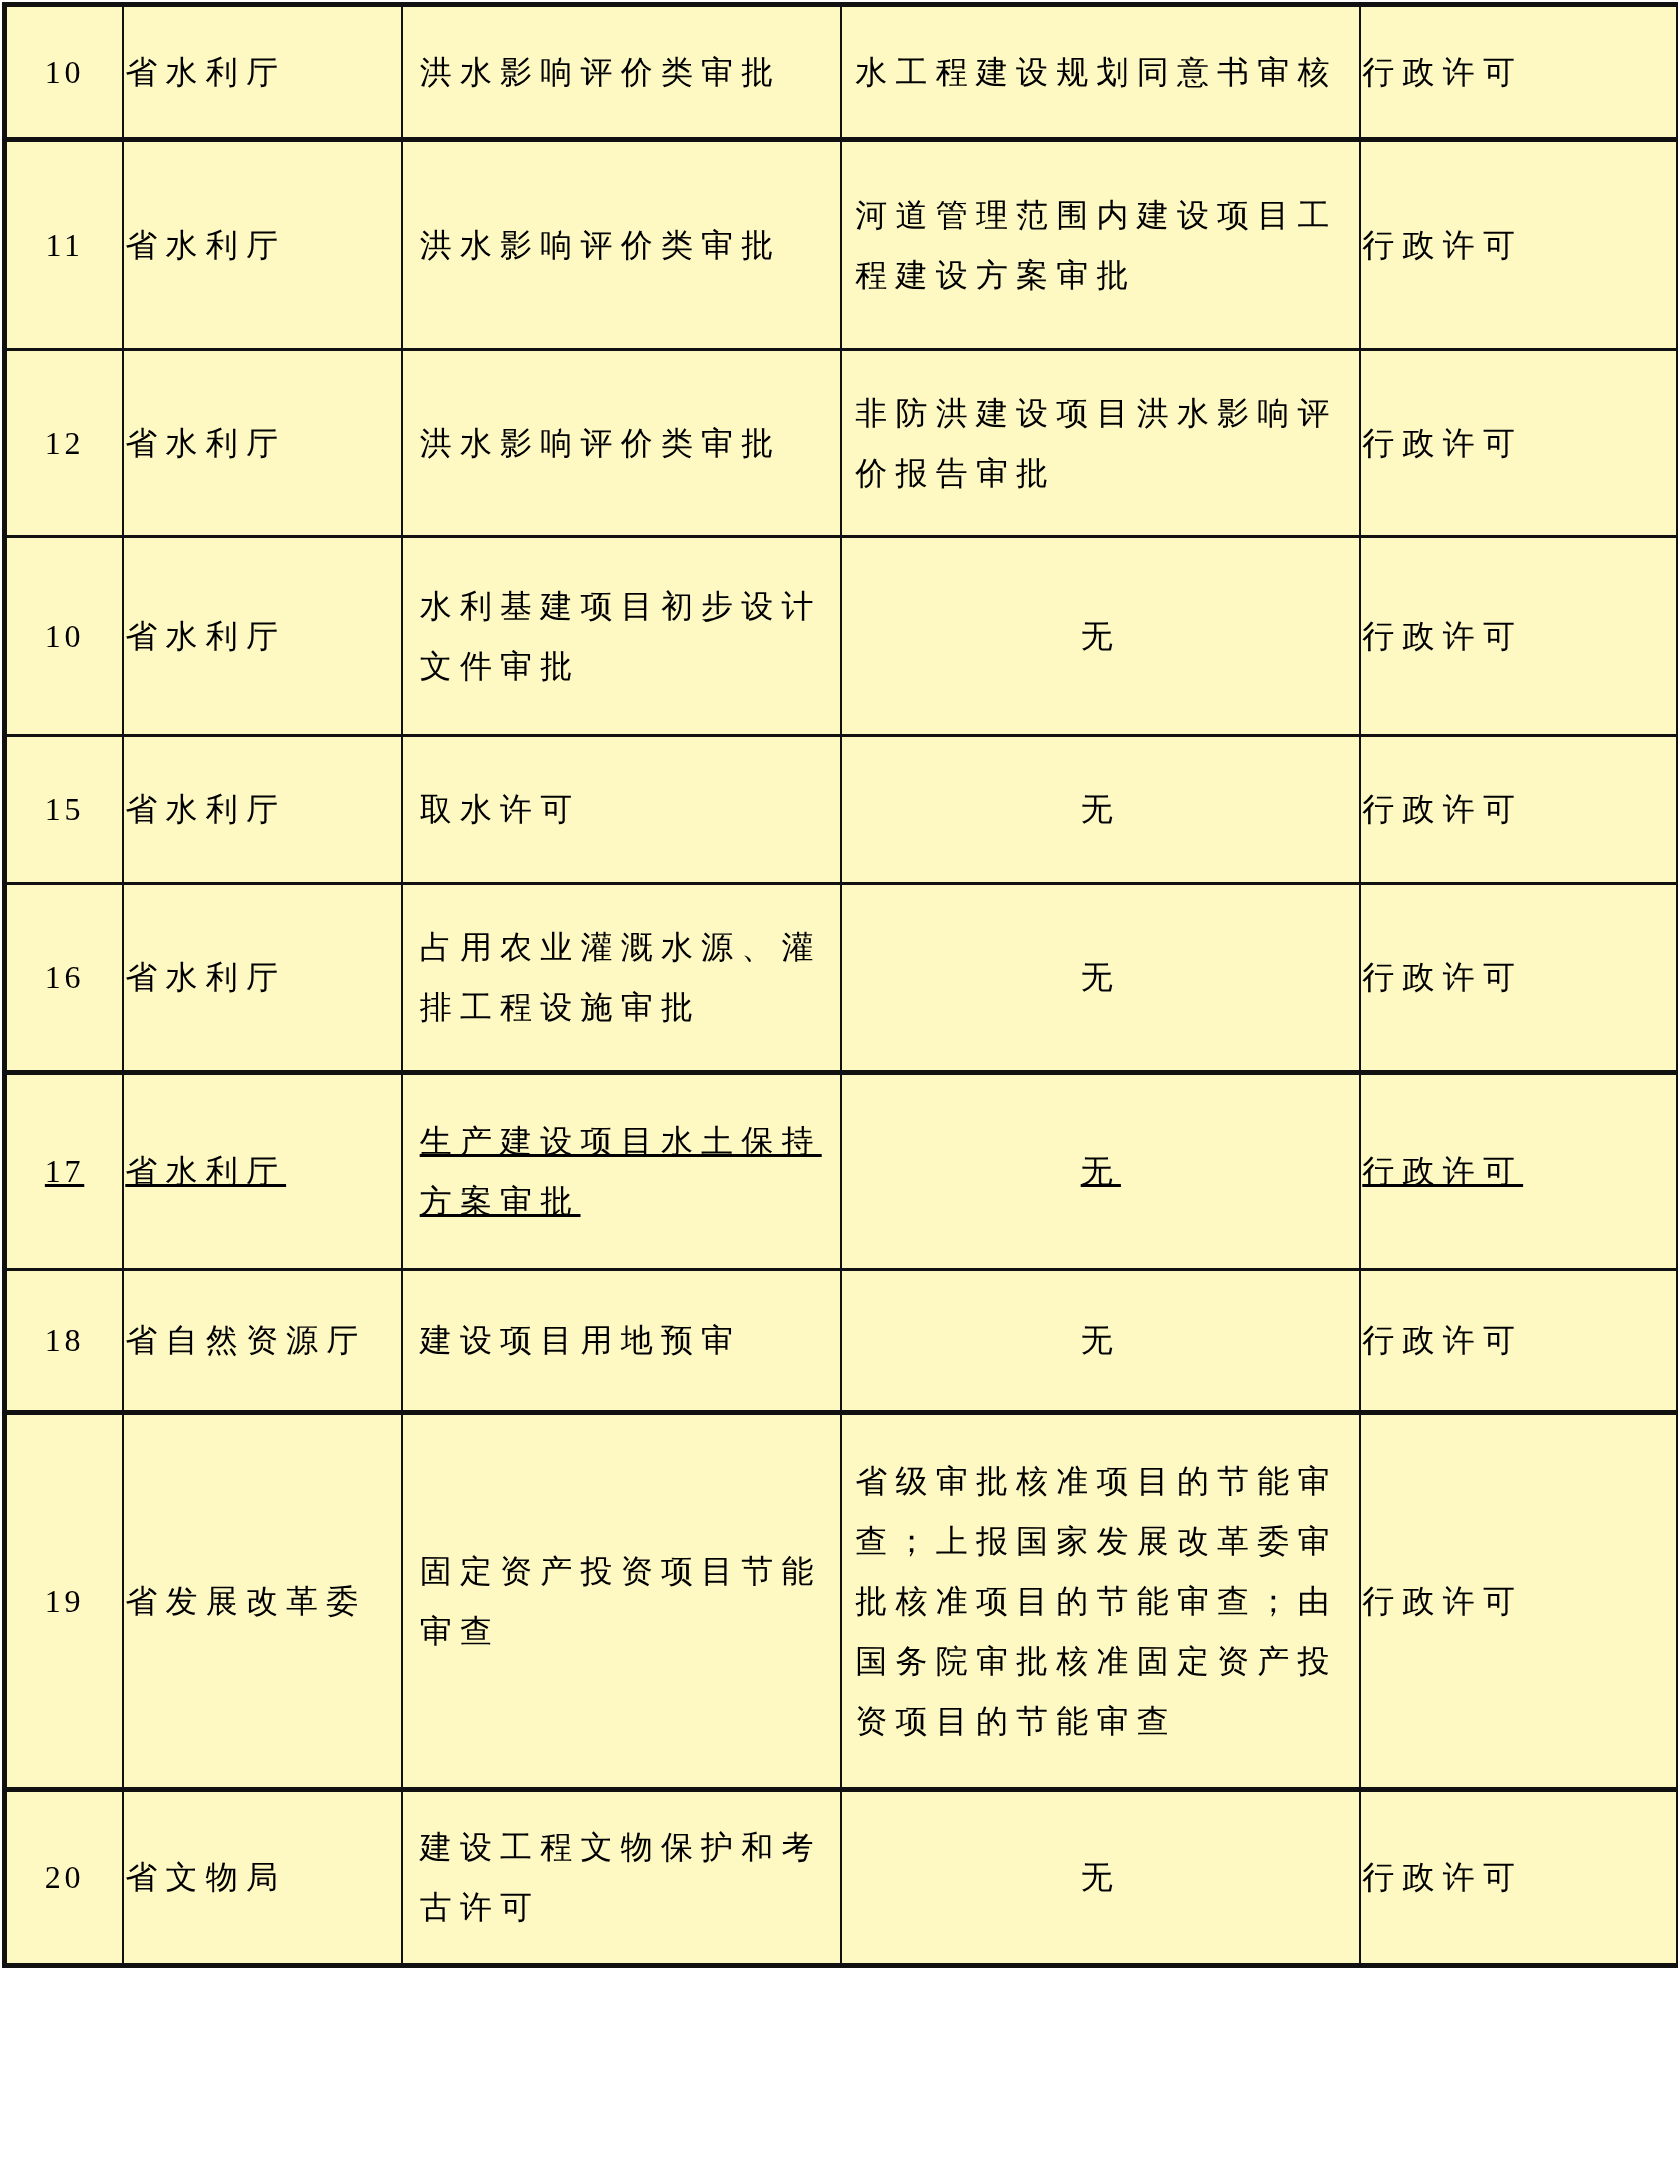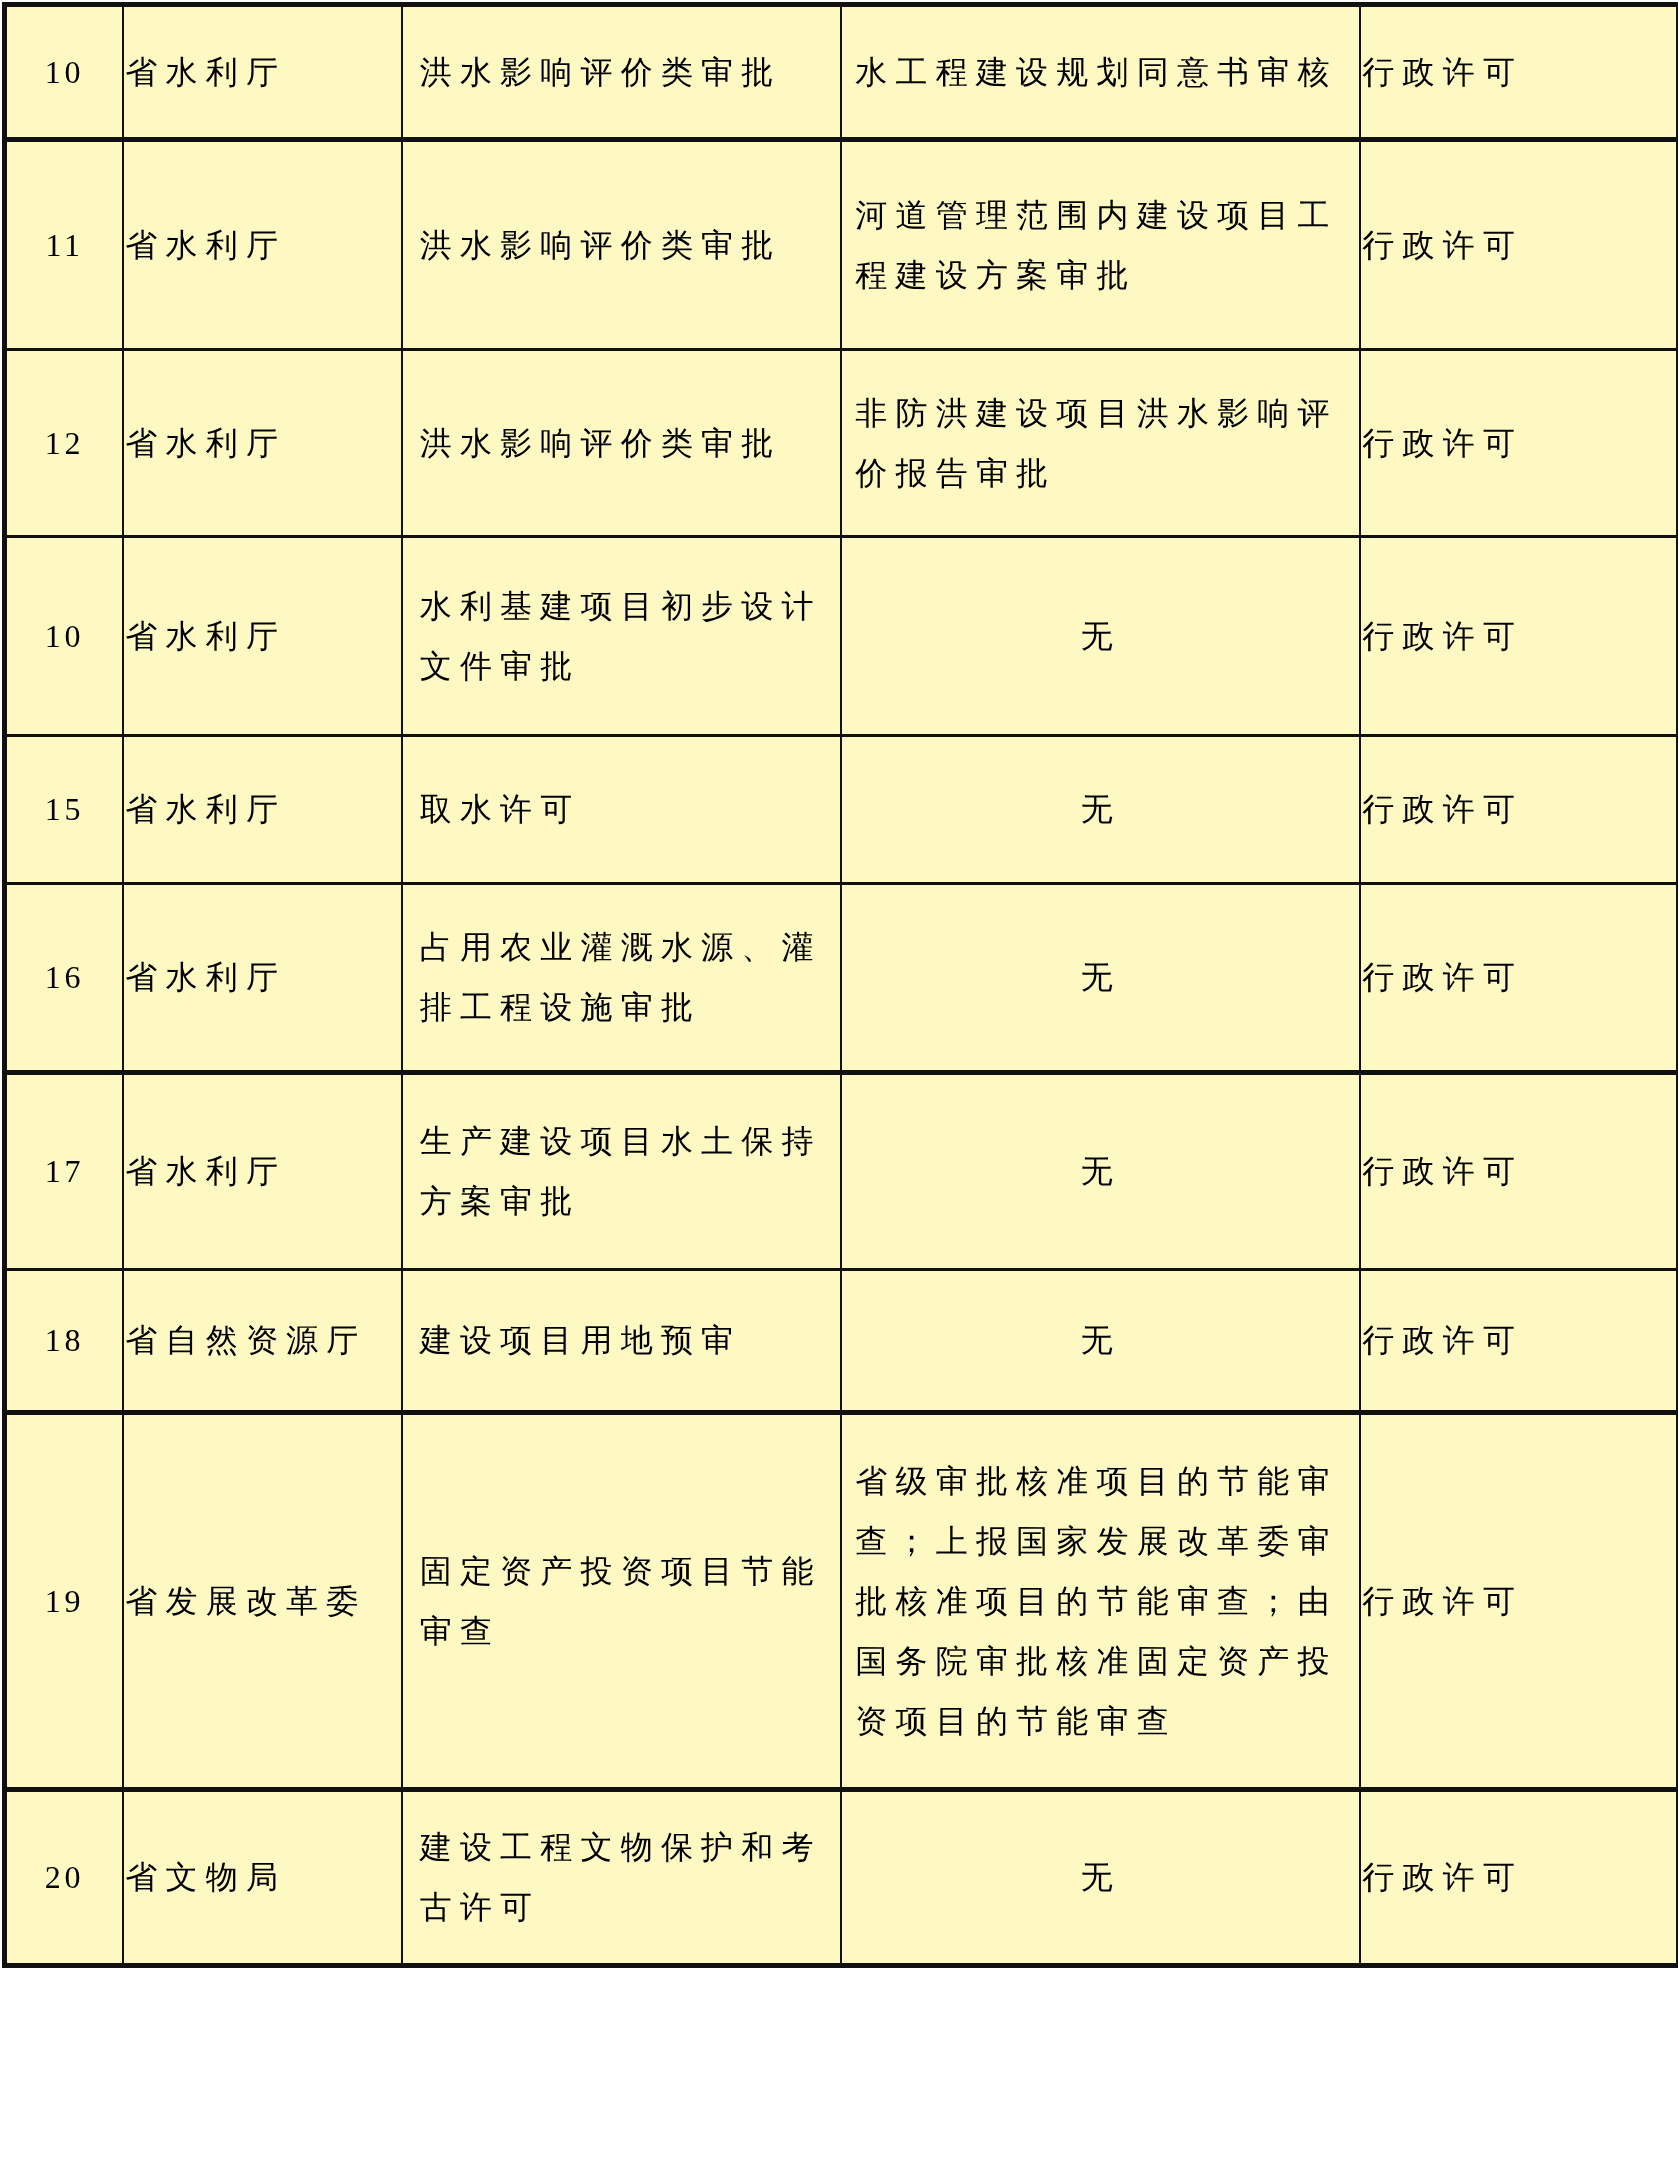--- a/index.html
+++ b/index.html
@@ -41,21 +41,21 @@
   tr.thick-top td { border-top: 5.5px solid #111111; }
 
   
   tr.h-148 { height: 135px; }
   tr.h-230 { height: 210px; }
   tr.h-205 { height: 187px; }
   tr.h-222 { height: 203px; }
   tr.h-218 { height: 199px; }
   tr.h-162 { height: 148px; }
   tr.h-207 { height: 189px; }
-  tr.h-216 { height: 197px; }
+  tr.h-216 { height: 197px; text-decoration: underline; }
   tr.h-157 { height: 143px; }
   tr.h-413 { height: 377px; }
   tr.h-193 { height: 176px; }
 
   td.c-no {
     text-align: center;
     letter-spacing: 3.7px;
   }
   td.c-dept {
     margin-left: 24px;

